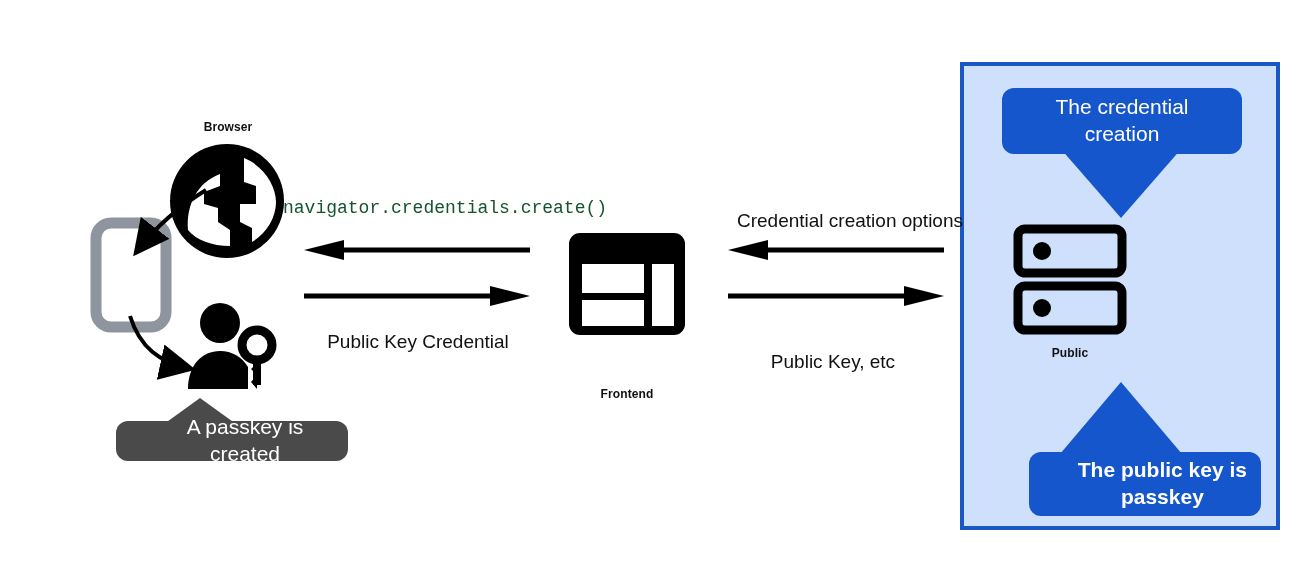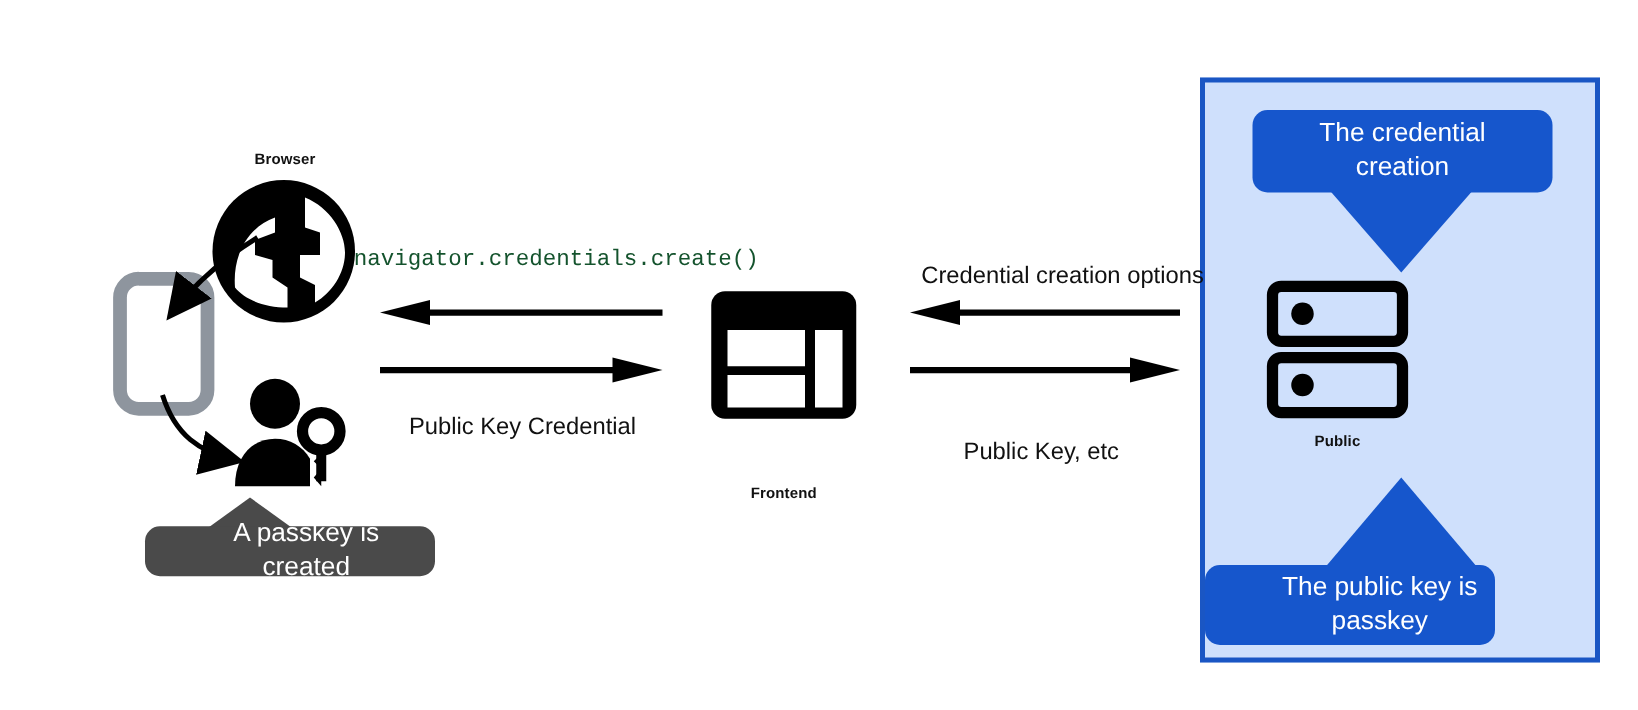--- a/index.html
+++ b/index.html
@@ -89,21 +89,21 @@
     <rect x="4" y="3" width="104" height="44" rx="7" ry="7" fill="none" stroke="#000000" stroke-width="9"></rect>
     <circle cx="28" cy="25" r="9" fill="#000000"></circle>
     <rect x="4" y="60" width="104" height="44" rx="7" ry="7" fill="none" stroke="#000000" stroke-width="9"></rect>
     <circle cx="28" cy="82" r="9" fill="#000000"></circle>
   </svg>
   <div class="abs label-bold" style="left:1014px; top:346px; width:112px;">Public</div>
 
   <svg class="abs" style="left:1060px; top:382px;" width="130" height="72" viewBox="0 0 130 72">
     <polygon points="61,0 122,72 0,72" fill="#1656cc"></polygon>
   </svg>
-  <div class="bubble bubble-blue" style="left:964px; top:452px; width:232px; height:64px;">
+  <div class="bubble bubble-blue" style="left:1029px; top:452px; width:232px; height:64px;font-weight:bold;">
     <div>
       <div>The public key is</div>
       <div>passkey</div>
     </div>
   </div>
 
   <svg class="abs" style="left:568px; top:232px;" width="118" height="104" viewBox="0 0 118 104">
     <rect x="1" y="1" width="116" height="102" rx="11" ry="11" fill="#000000"></rect>
     <rect x="14" y="32" width="62" height="29" fill="#ffffff"></rect>
     <rect x="14" y="68" width="62" height="26" fill="#ffffff"></rect>

